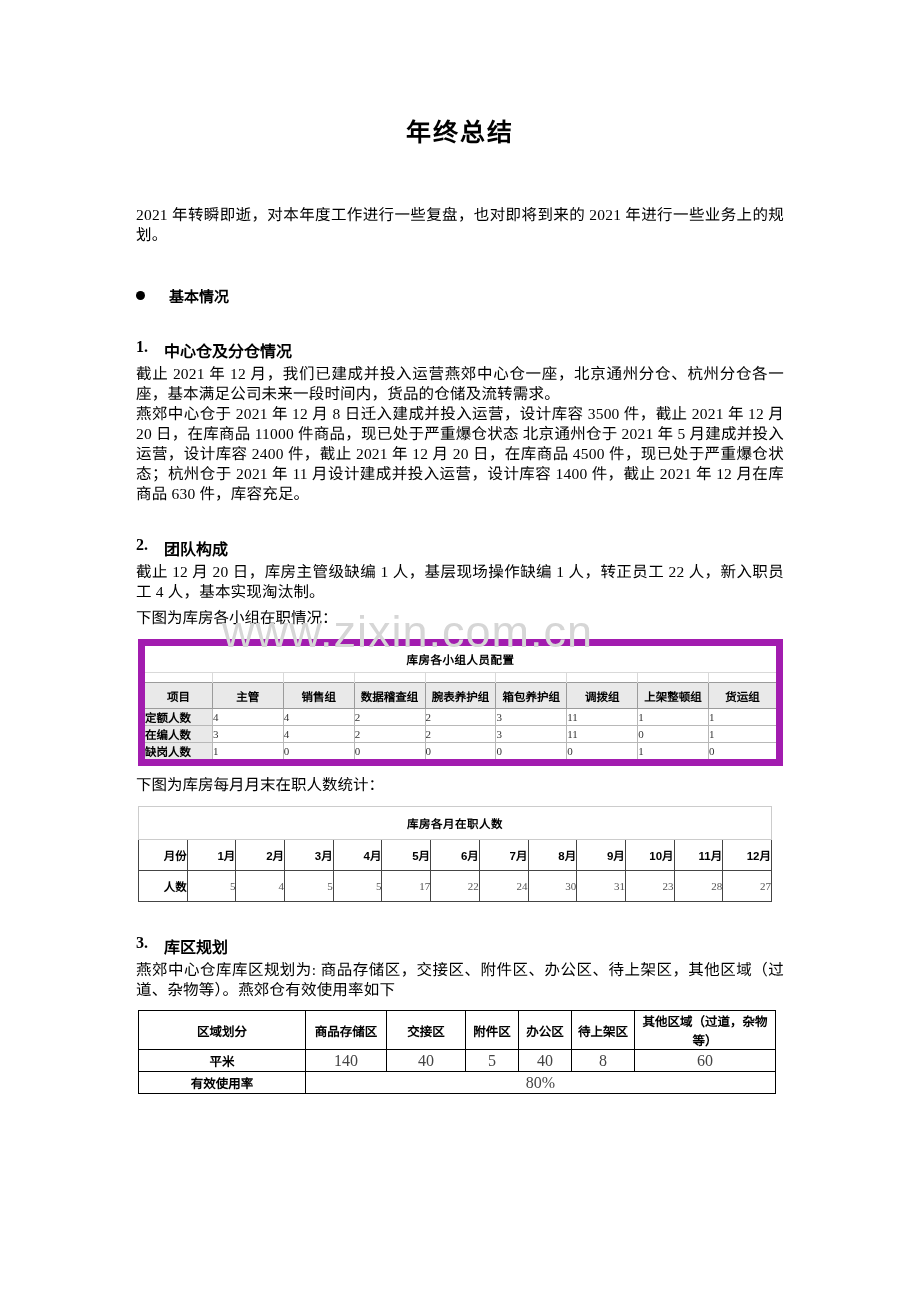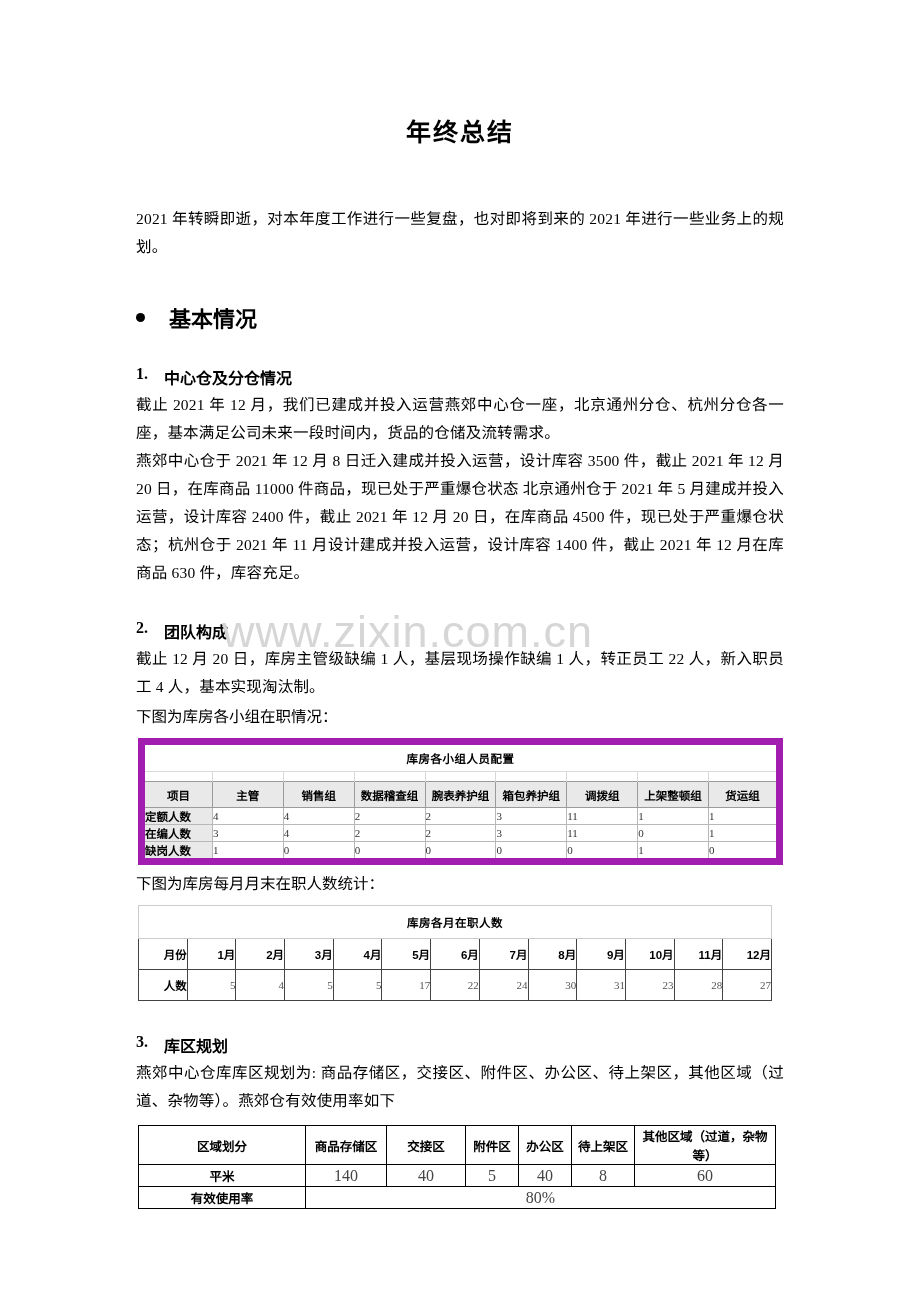--- a/index.html
+++ b/index.html
@@ -46,35 +46,35 @@
     font-weight: bold;
     letter-spacing: 2px;
     margin: 0;
     padding-top: 112px;
     font-family: "Liberation Sans", "DejaVu Sans", sans-serif;
   }
 
   
   .para {
     font-size: 15.5px;
-    line-height: 28px;
+    line-height: 20px;
     text-align: justify;
     margin: 0;
     letter-spacing: 0.2px;
   }
   .para-intro { padding-top: 57px; }
 
   
   .bullet-head {
     display: flex;
     align-items: center;
     margin-top: 40px;
     font-family: "Liberation Sans", "DejaVu Sans", sans-serif;
     font-weight: bold;
-    font-size: 22px;
+    font-size: 15px;
   }
   .bullet-dot {
     display: inline-block;
     width: 9px;
     height: 9px;
     border-radius: 50%;
     background: #000;
     margin-right: 24px;
     flex: 0 0 auto;
   }

